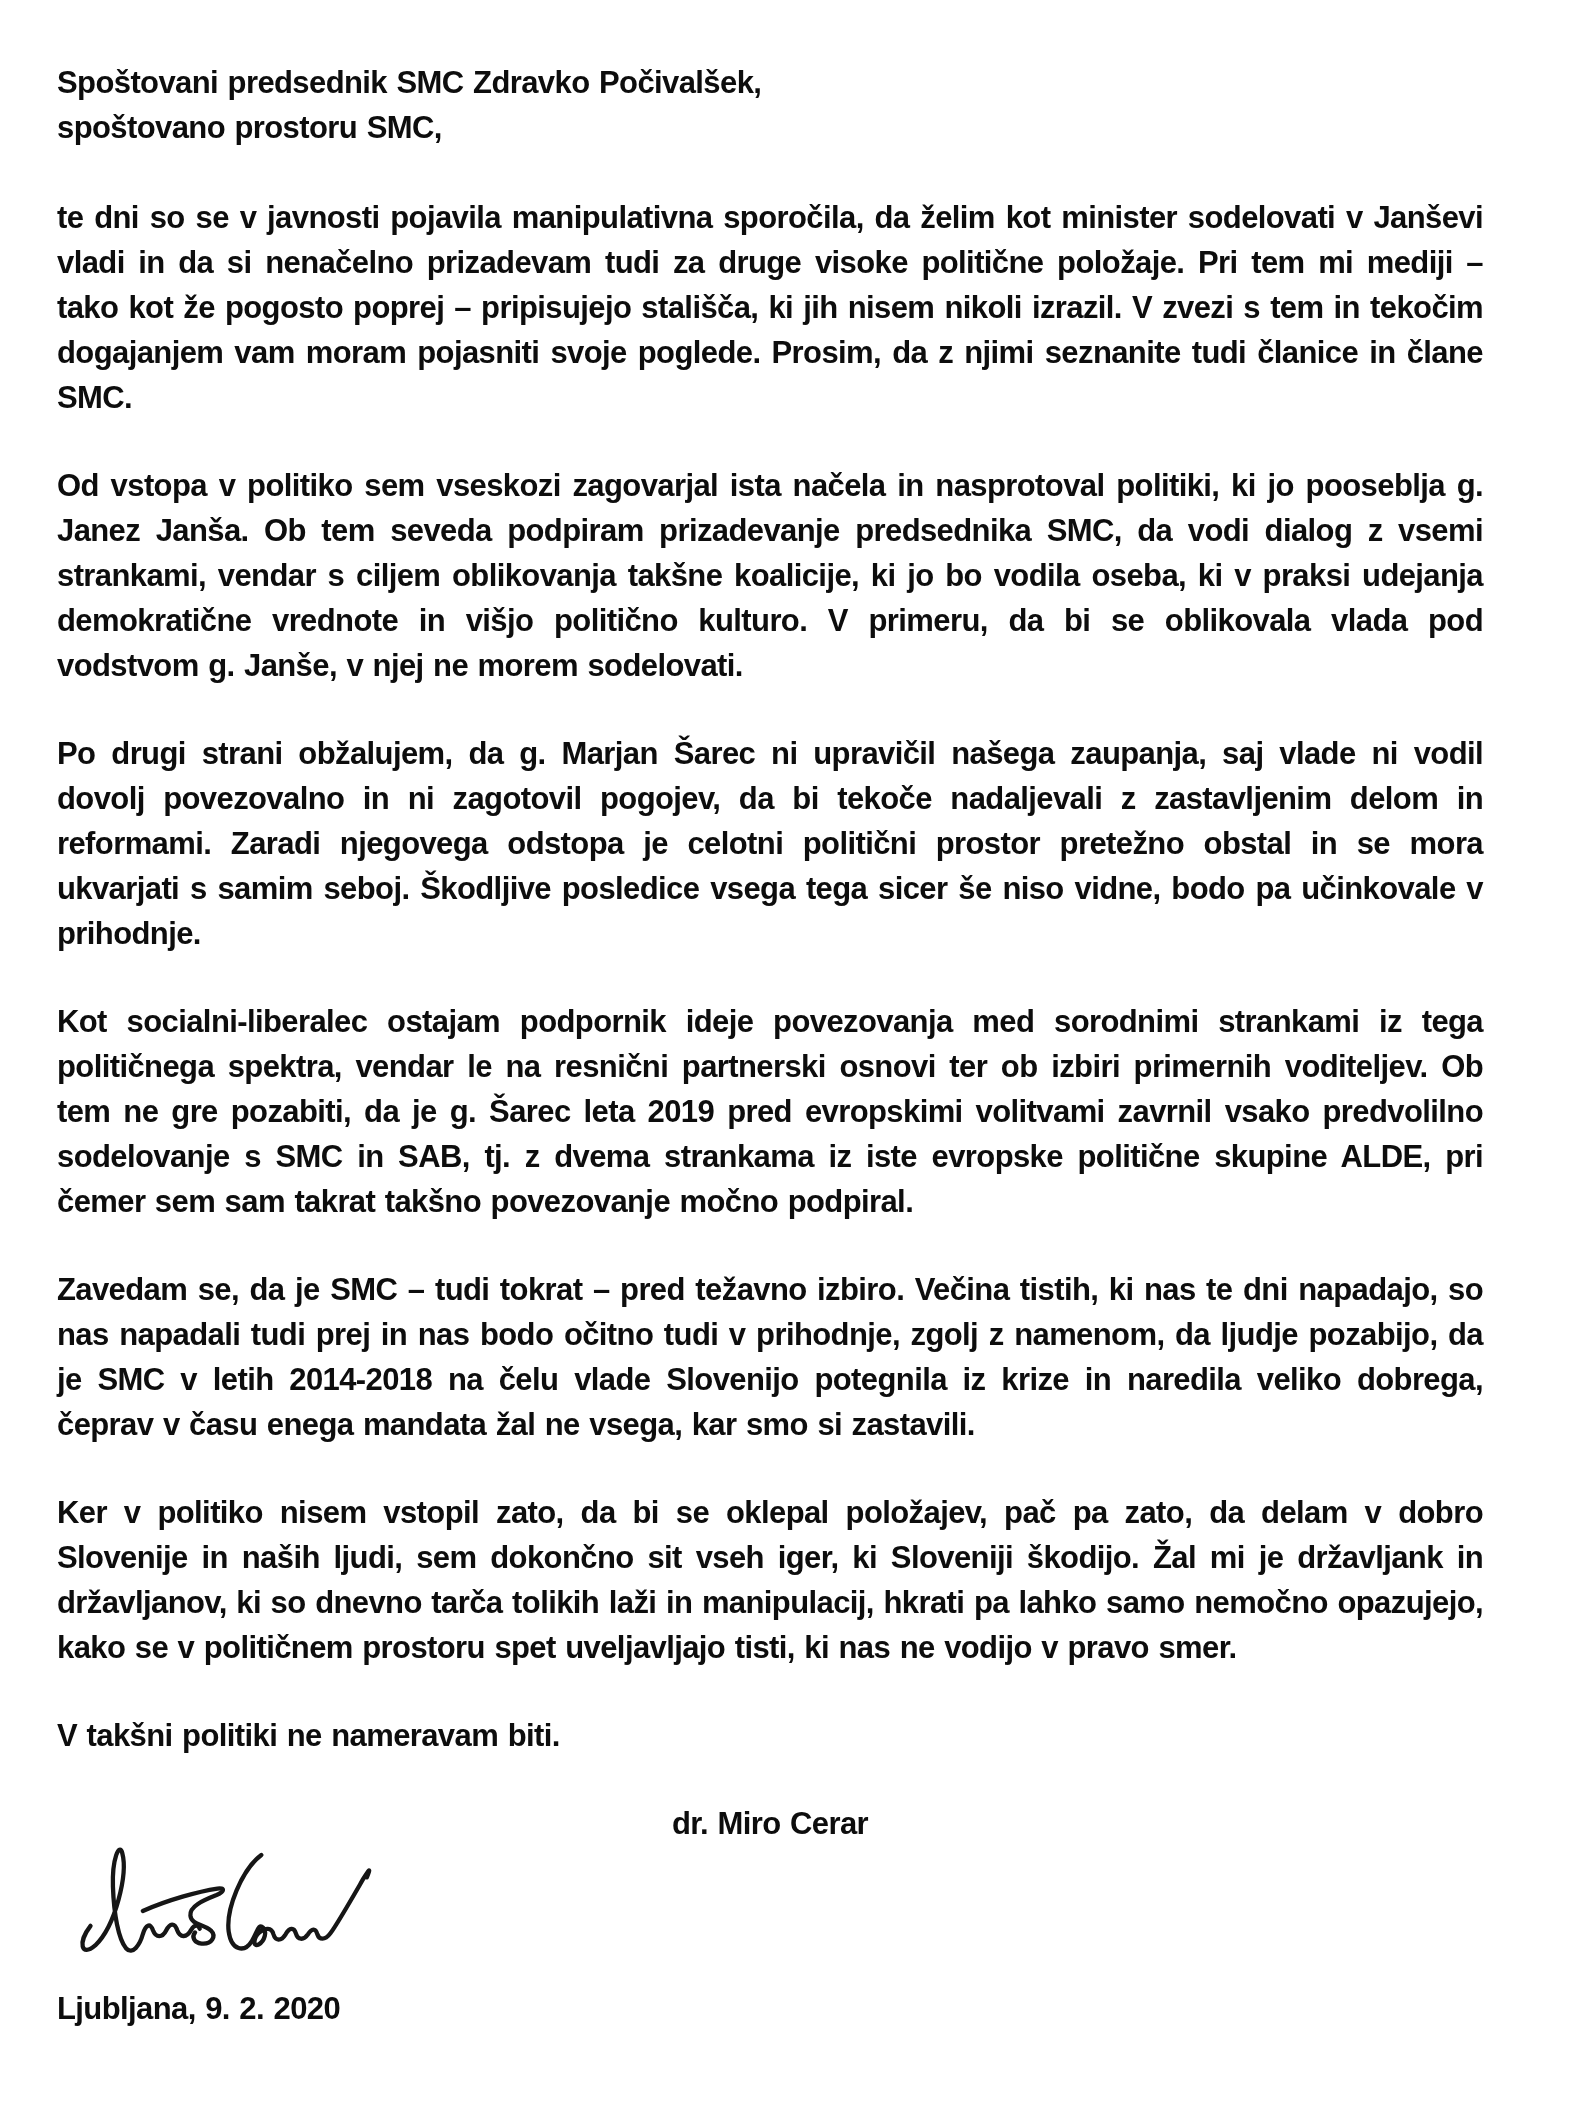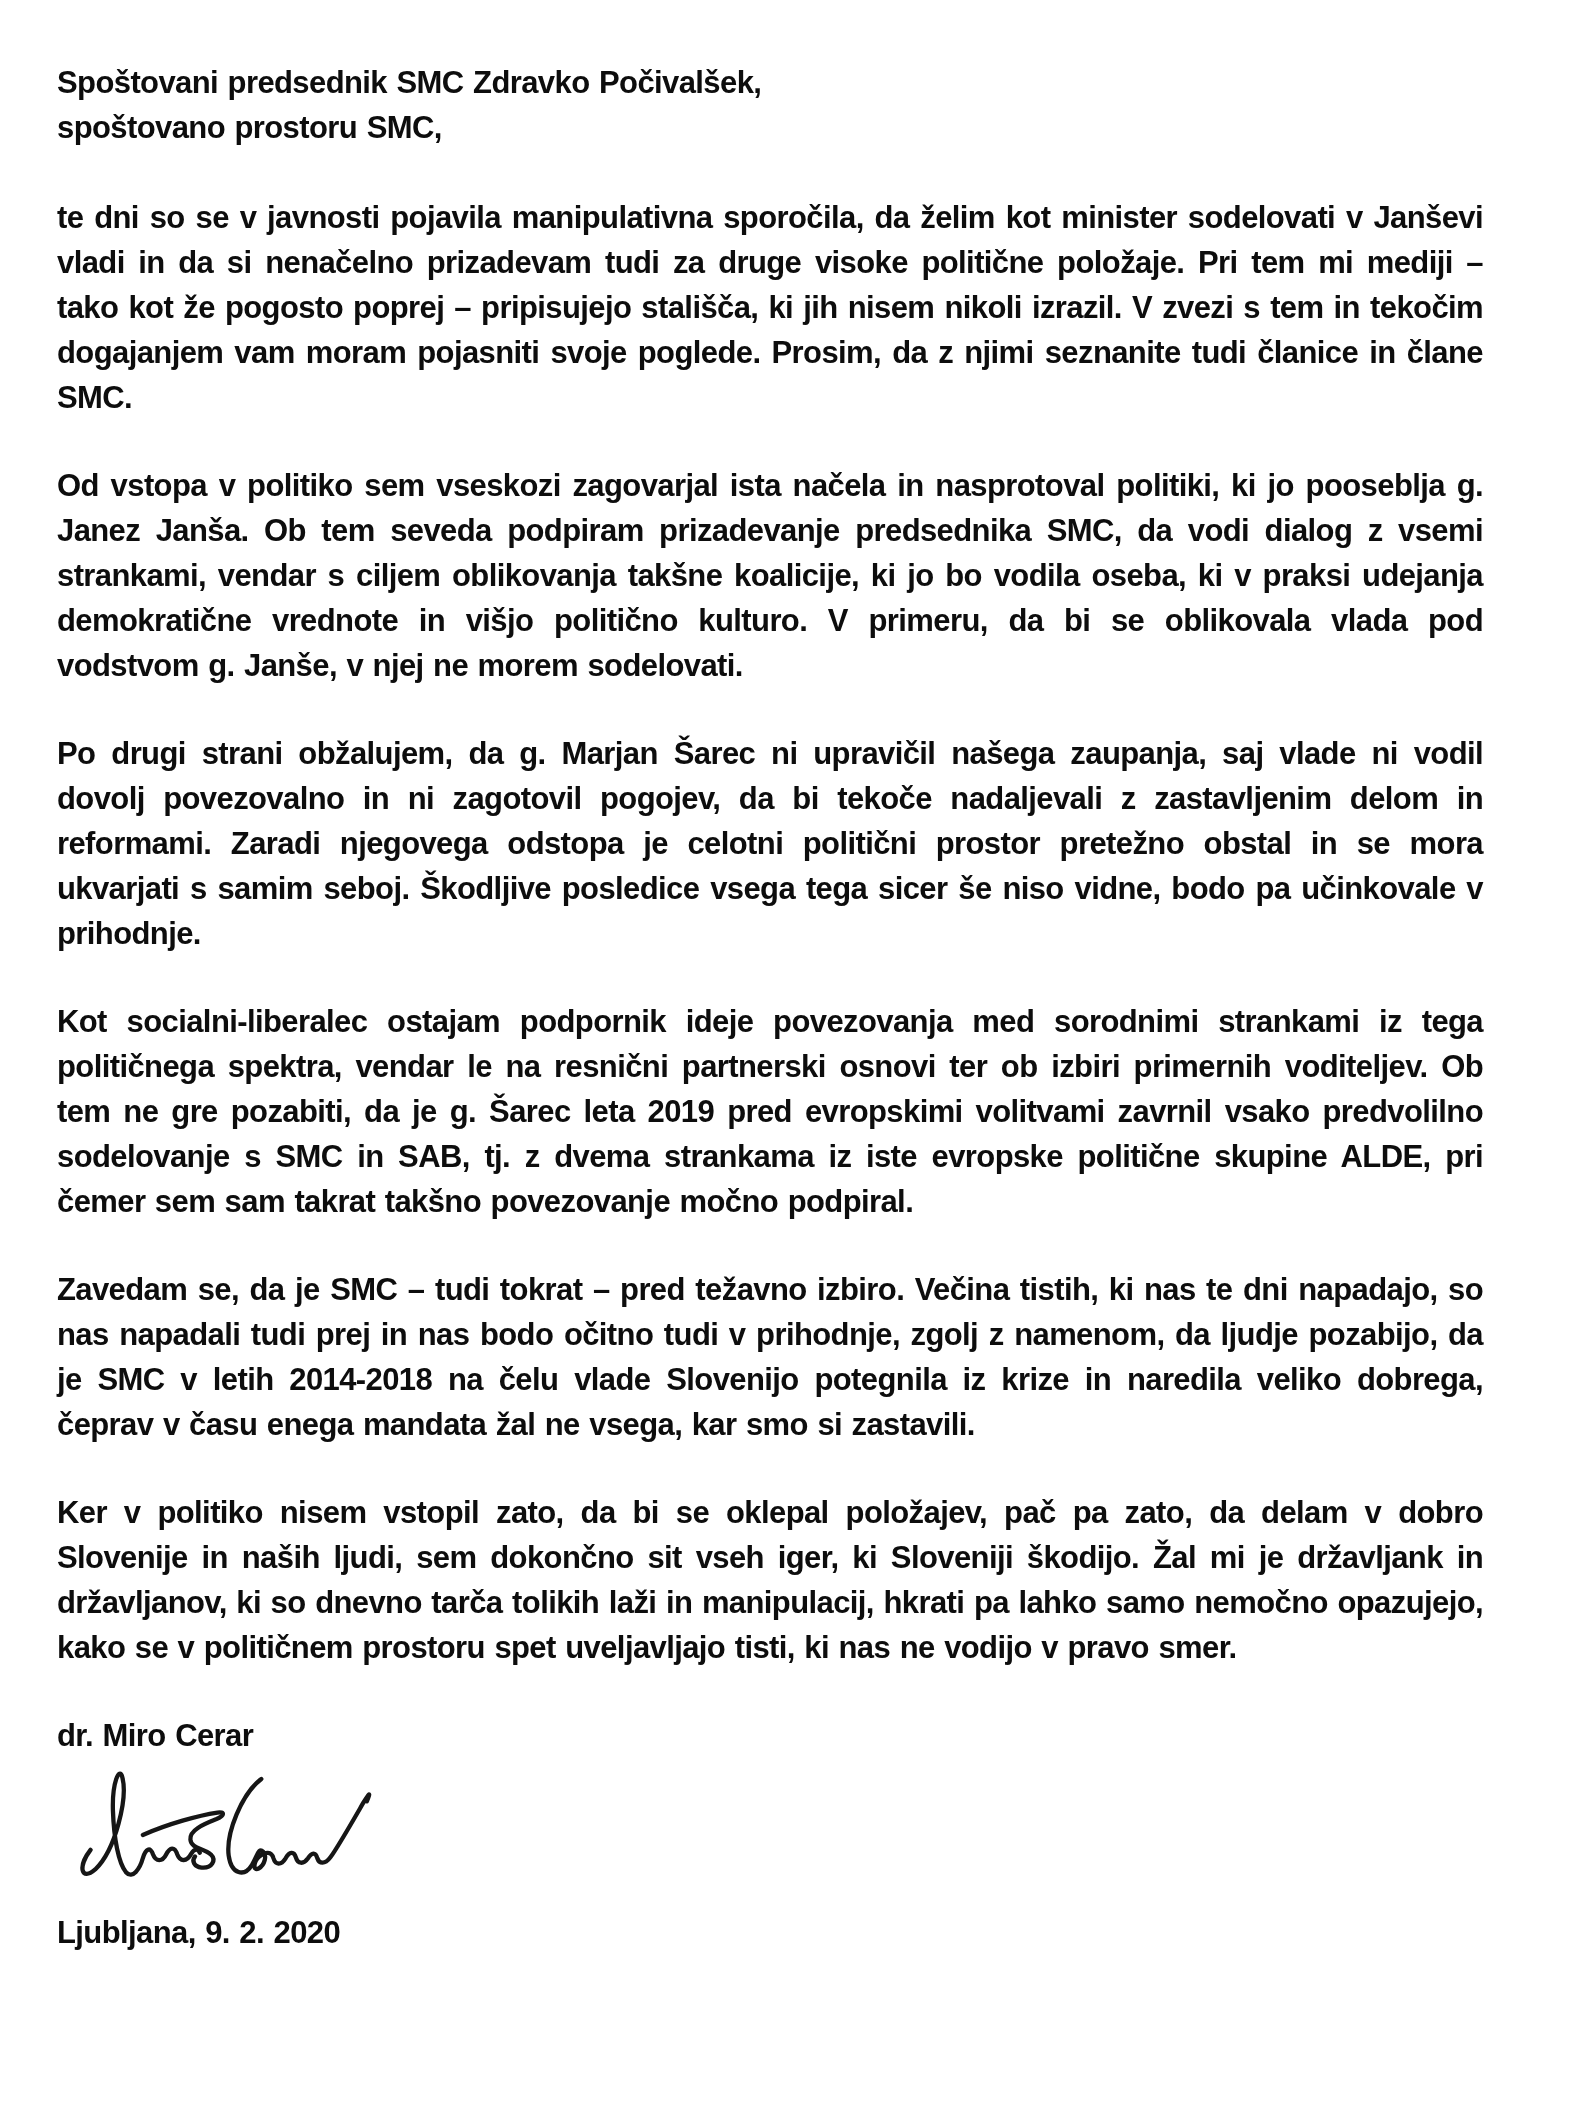--- a/index.html
+++ b/index.html
@@ -37,21 +37,22 @@
   .salutation {
     margin-bottom: 45px;
   }
   p.body-par {
     text-align: justify;
   }
   p.plain {
     text-align: left;
   }
   p.signer {
-    margin-bottom: 12px;
+    margin-bottom: 0;
+    text-align: center;
   }
   .signature-wrap {
     margin: -6px 0 0 2px;
     height: 140px;
   }
   .signature-wrap svg {
     display: block;
   }
   p.place-date {
     margin-top: 6px;
@@ -68,20 +69,21 @@
     <p>spoštovano prostoru SMC,</p>
   </div>
 
   <p class="body-par">te dni so se v javnosti pojavila manipulativna sporočila, da želim kot minister sodelovati v Janševi vladi in da si nenačelno prizadevam tudi za druge visoke politične položaje. Pri tem mi mediji – tako kot že pogosto poprej – pripisujejo stališča, ki jih nisem nikoli izrazil. V zvezi s tem in tekočim dogajanjem vam moram pojasniti svoje poglede. Prosim, da z njimi seznanite tudi članice in člane SMC.</p>
   <p class="body-par">Od vstopa v politiko sem vseskozi zagovarjal ista načela in nasprotoval politiki, ki jo pooseblja g. Janez Janša. Ob tem seveda podpiram prizadevanje predsednika SMC, da vodi dialog z vsemi strankami, vendar s ciljem oblikovanja takšne koalicije, ki jo bo vodila oseba, ki v praksi udejanja demokratične vrednote in višjo politično kulturo. V primeru, da bi se oblikovala vlada pod vodstvom g. Janše, v njej ne morem sodelovati.</p>
   <p class="body-par">Po drugi strani obžalujem, da g. Marjan Šarec ni upravičil našega zaupanja, saj vlade ni vodil dovolj povezovalno in ni zagotovil pogojev, da bi tekoče nadaljevali z zastavljenim delom in reformami. Zaradi njegovega odstopa je celotni politični prostor pretežno obstal in se mora ukvarjati s samim seboj. Škodljive posledice vsega tega sicer še niso vidne, bodo pa učinkovale v prihodnje.</p>
   <p class="body-par">Kot socialni-liberalec ostajam podpornik ideje povezovanja med sorodnimi strankami iz tega političnega spektra, vendar le na resnični partnerski osnovi ter ob izbiri primernih voditeljev. Ob tem ne gre pozabiti, da je g. Šarec leta 2019 pred evropskimi volitvami zavrnil vsako predvolilno sodelovanje s SMC in SAB, tj. z dvema strankama iz iste evropske politične skupine ALDE, pri čemer sem sam takrat takšno povezovanje močno podpiral.</p>
   <p class="body-par">Zavedam se, da je SMC – tudi tokrat – pred težavno izbiro. Večina tistih, ki nas te dni napadajo, so nas napadali tudi prej in nas bodo očitno tudi v prihodnje, zgolj z namenom, da ljudje pozabijo, da je SMC v letih 2014-2018 na čelu vlade Slovenijo potegnila iz krize in naredila veliko dobrega, čeprav v času enega mandata žal ne vsega, kar smo si zastavili.</p>
   <p class="body-par">Ker v politiko nisem vstopil zato, da bi se oklepal položajev, pač pa zato, da delam v dobro Slovenije in naših ljudi, sem dokončno sit vseh iger, ki Sloveniji škodijo. Žal mi je državljank in državljanov, ki so dnevno tarča tolikih laži in manipulacij, hkrati pa lahko samo nemočno opazujejo, kako se v političnem prostoru spet uveljavljajo tisti, ki nas ne vodijo v pravo smer.</p>
 
+  <p class="plain">V takšni politiki ne nameravam biti.</p>
 
 
   <p class="plain signer">dr. Miro Cerar</p>
 
   <div class="signature-wrap">
     <svg width="330" height="140" viewBox="0 0 330 150" fill="none" xmlns="http://www.w3.org/2000/svg" aria-hidden="true">
       <g stroke="#161616" stroke-width="4.6" stroke-linecap="round" stroke-linejoin="round" fill="none">
         <path d="M 22 92
                  C 8 110, 12 126, 27 113
                  C 49 92, 62 36, 56 14

